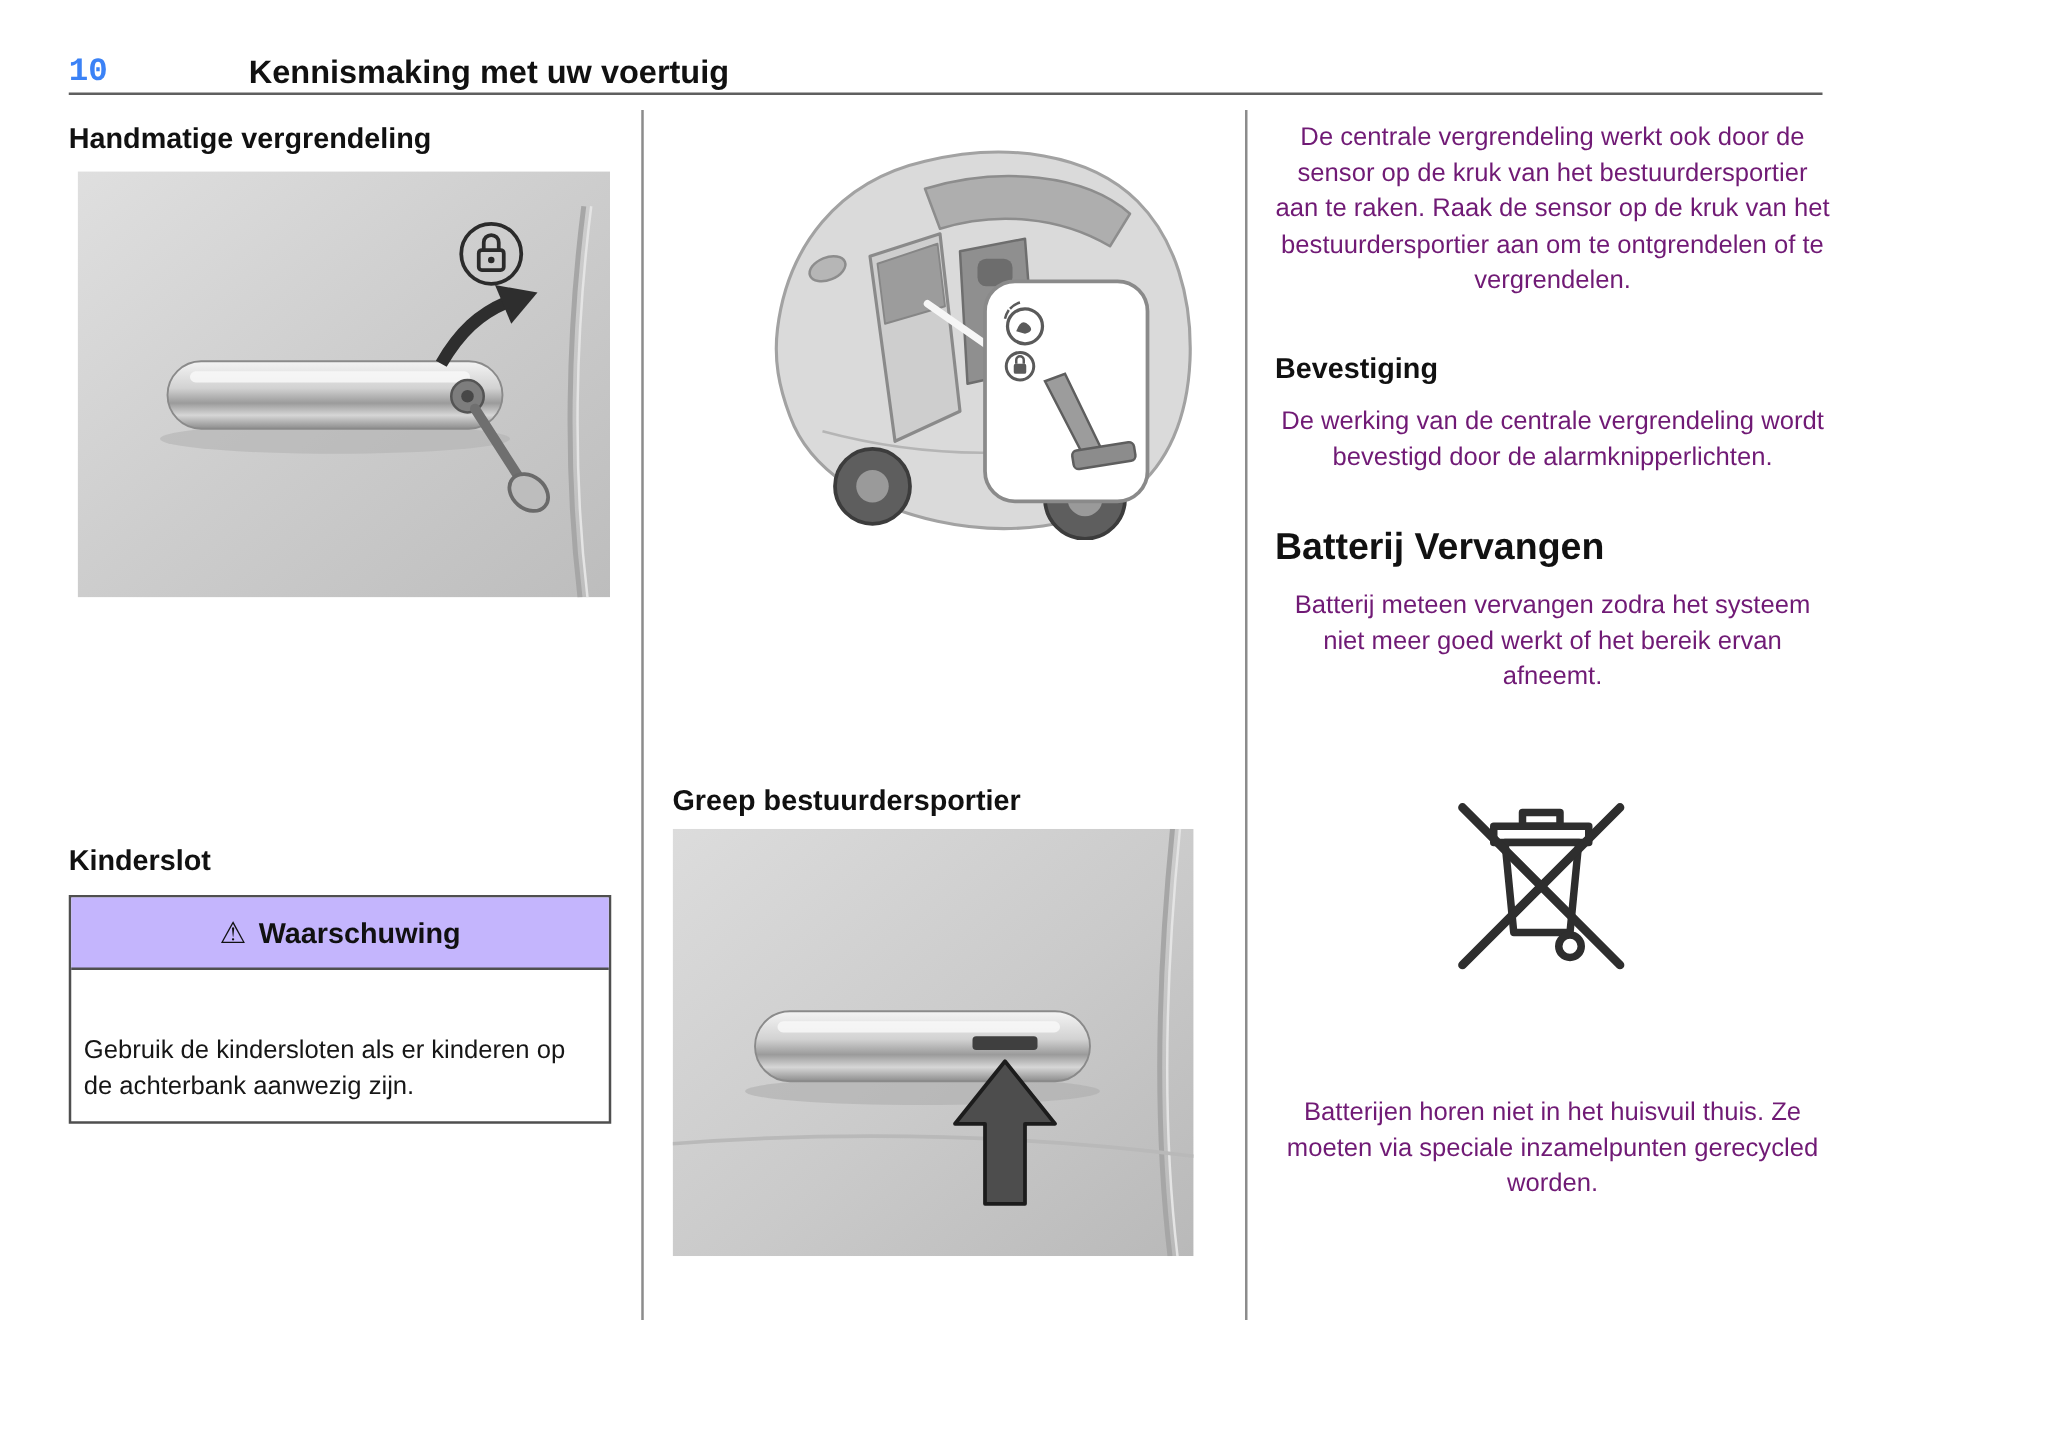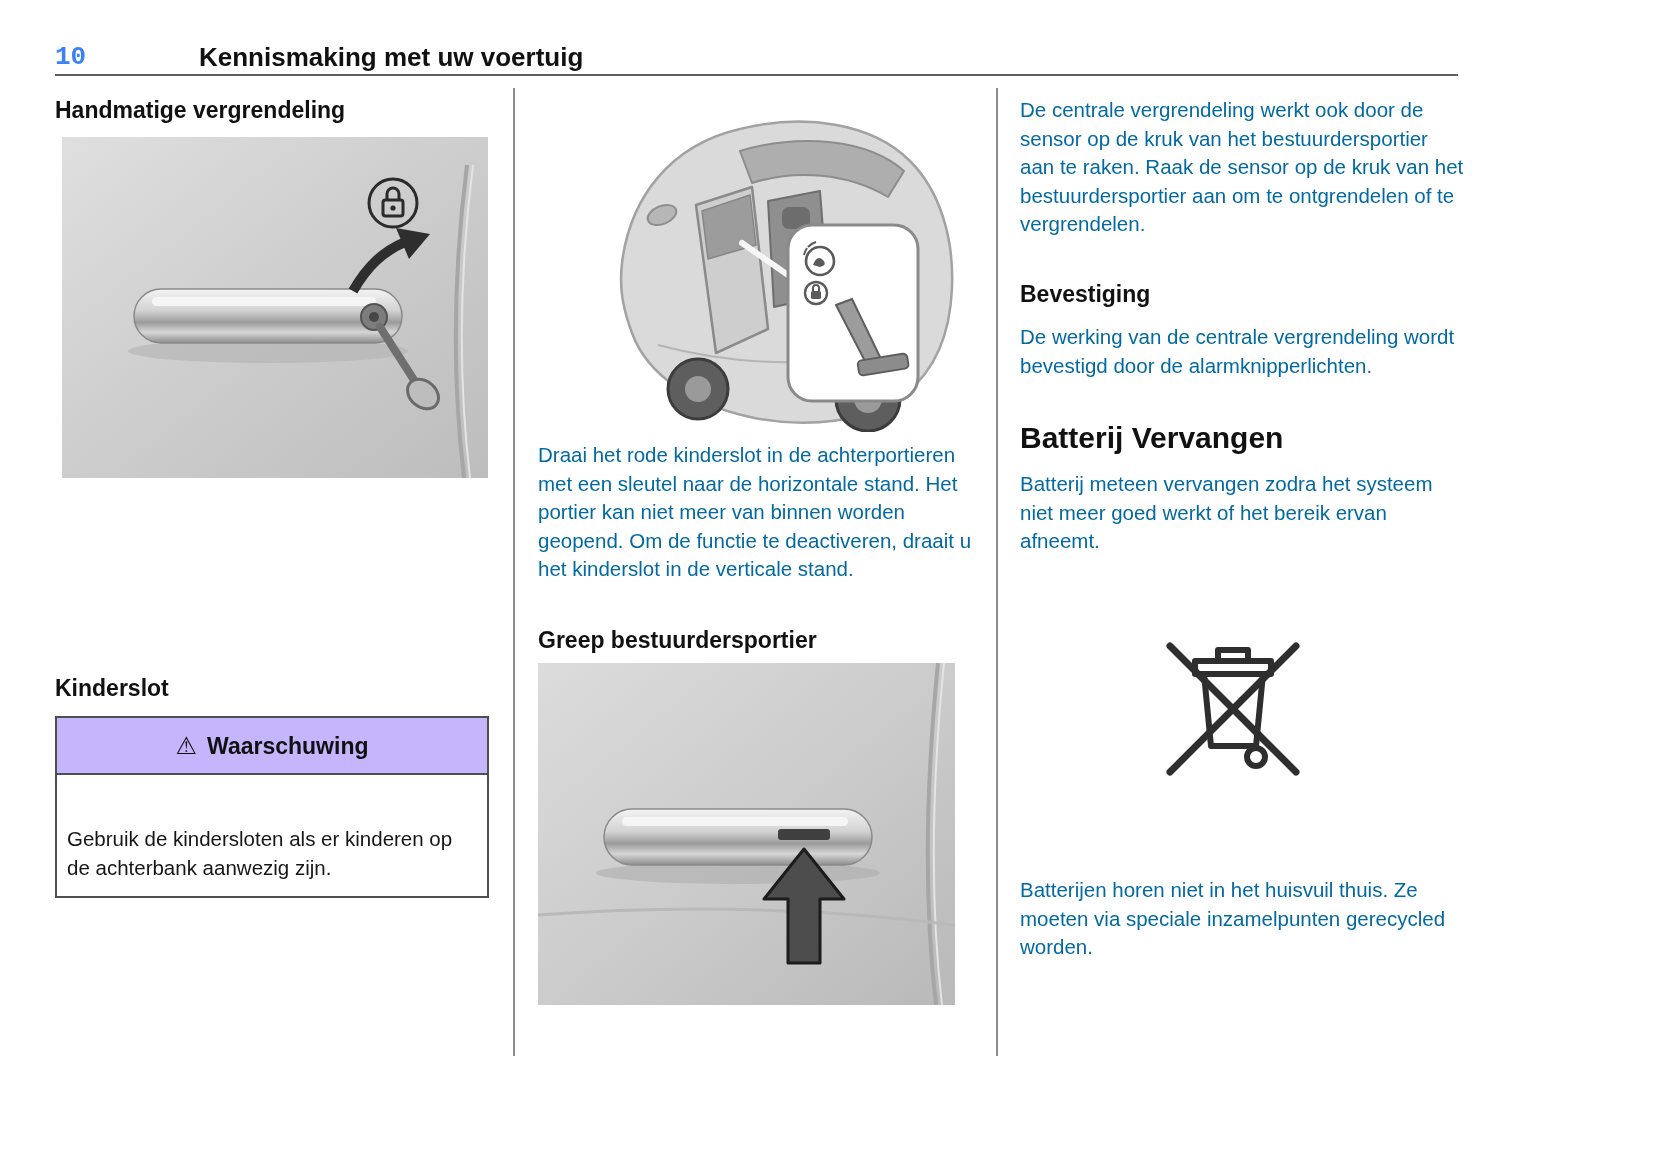--- a/index.html
+++ b/index.html
@@ -11,21 +11,21 @@
     position:relative;
     overflow:hidden;
   }
   .abs { position:absolute; }
   .page-num { font-size:26px; font-weight:700; color:#3b82f6;font-family:Liberation Mono, monospace; }
   .page-title { font-size:26px; font-weight:700; color:#111; }
   .header-rule { height:2px; background:#5f5f5f; }
   .v-divider { width:2px; background:#8c8c8c; }
   .h-sec { font-size:23px; font-weight:700; color:#111; }
   .h-big { font-size:30px; font-weight:700; color:#111; }
-  .bodytext { font-size:20.5px; line-height:28.5px; color:#0369a1; }
+  .bodytext { font-size:20.5px; line-height:28.5px; color:#701a75;text-align:center; }
   .figure { overflow:hidden; }
   .warning-box { border:2px solid #4f4f4f; background:#ffffff; }
   .warning-head {
     background:#c4b5fd;
     border-bottom:2px solid #4f4f4f;
     text-align:center;
     font-size:23px;
     font-weight:700;
     padding:14px 0 13px 0;
     color:#111;
@@ -140,21 +140,20 @@
         <circle cx="216" cy="200" r="11" fill="none" stroke="#5a5a5a" stroke-width="2.4"></circle>
         <rect x="211" y="198" width="10" height="8" rx="1.5" fill="#5a5a5a"></rect>
         <path d="M213 198 v-3 a3 3 0 0 1 6 0 v3" fill="none" stroke="#5a5a5a" stroke-width="2"></path>
 
         <polygon points="236,212 252,206 282,268 268,274" fill="#9c9c9c" stroke="#5e5e5e" stroke-width="2"></polygon>
         <rect x="258" y="264" width="50" height="15" rx="4" transform="rotate(-9 283 271)" fill="#8c8c8c" stroke="#5e5e5e" stroke-width="2"></rect>
       </g>
     </svg>
   </div>
 
-  <div class="abs bodytext" style="left:538px; top:441px; width:440px;">Draai het rode kinderslot in de achterportieren met een sleutel naar de horizontale stand. Het portier kan niet meer van binnen worden geopend. Om de functie te deactiveren, draait u het kinderslot in de verticale stand.</div>
 
   <div class="abs h-sec" style="left:538px; top:627px;">Greep bestuurdersportier</div>
 
   <div class="abs figure" style="left:538px; top:663px; width:417px; height:342px;">
     <svg width="417" height="342" viewBox="0 0 417 342" xmlns="http://www.w3.org/2000/svg">
       <defs>
         <linearGradient id="figbg3" x1="0" y1="0" x2="1" y2="1">
           <stop offset="0" stop-color="#dcdcdc"></stop>
           <stop offset="0.55" stop-color="#cacaca"></stop>
           <stop offset="1" stop-color="#b9b9b9"></stop>

